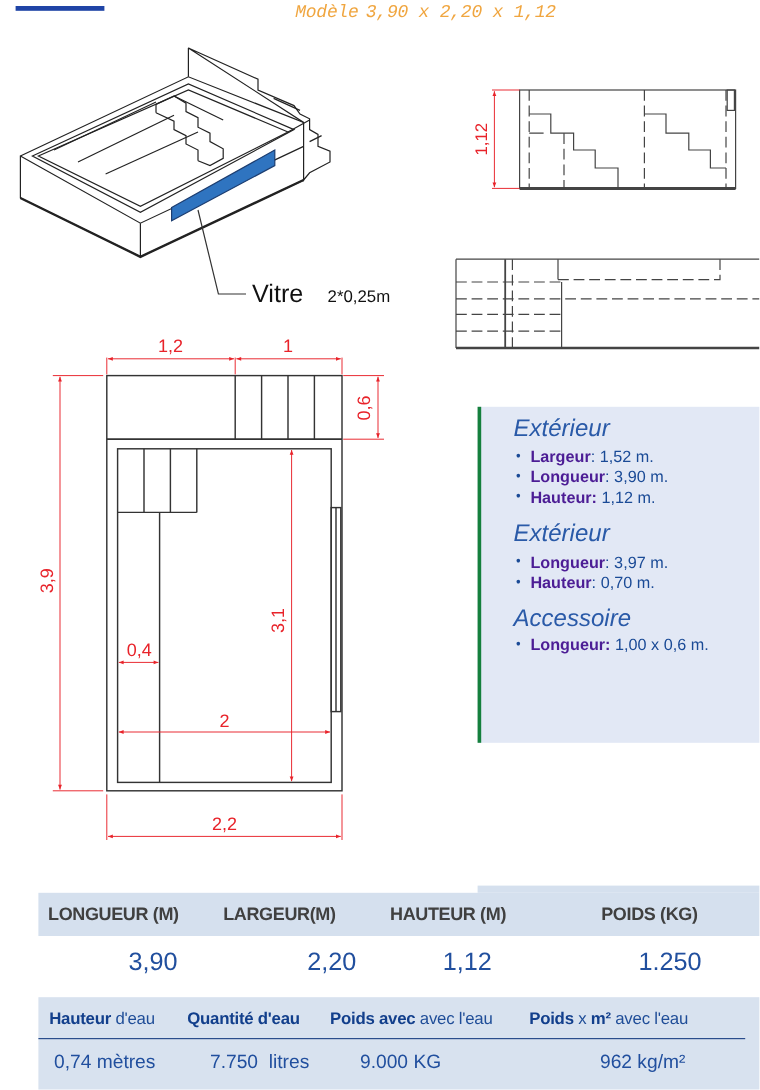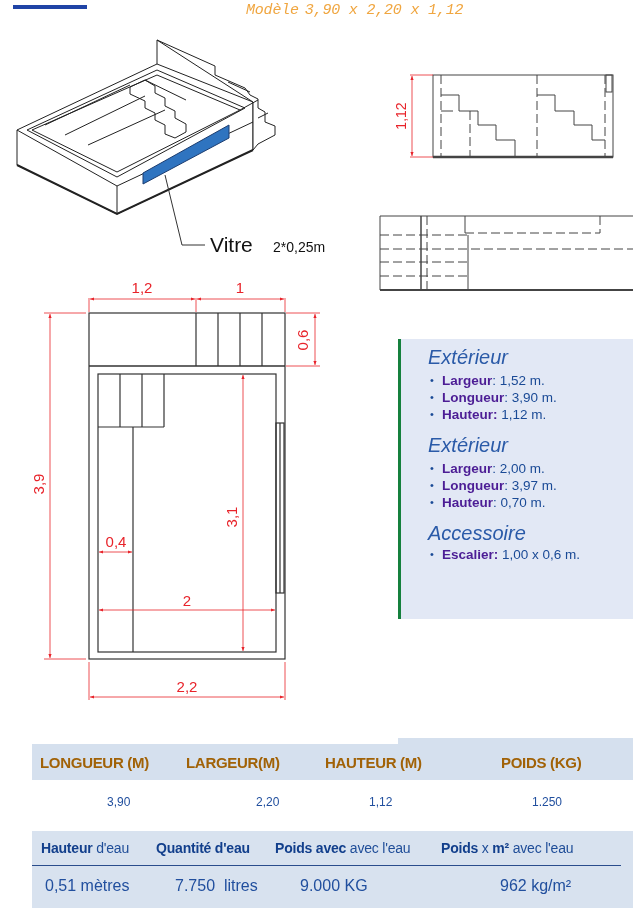--- a/index.html
+++ b/index.html
@@ -10,23 +10,23 @@
   svg.draw { position:absolute; left:0; top:0; }
   .info-box { position:absolute; left:398px; top:339px; width:235px; height:280px; background:#e2e8f5; border-left:3px solid #15803d; box-sizing:border-box; padding:6px 0 0 27px; color:#14418f; }
   .info-box .section-title { font-size:20px; font-style:italic; color:#2a5aa8; margin:0; line-height:24px; font-weight:normal; }
   .info-box ul { list-style:none; margin:3px 0 10px 0; padding:0 0 0 2px; }
   .info-box li { font-size:13.5px; line-height:17px; color:#1a4a96; position:relative; padding-left:12px; }
   .info-box li::before { content:"•"; position:absolute; left:0; top:0; font-size:11px; }
   .info-box li b { font-weight:bold; color:#4c1d95; }
   .table1 { position:absolute; left:32px; top:744px; width:601px; }
   .t1-head { display:flex; background:#d5e0ee; height:36px; align-items:center; position:relative; }
   .t1-head-bump { position:absolute; left:366px; top:-6px; width:235px; height:6px; background:#d5e0ee; }
-  .t1-head span { font-weight:bold; font-size:15px; color:#a16207; letter-spacing:-0.3px; }
+  .t1-head span { font-weight:bold; font-size:15px; color:#404040; letter-spacing:-0.3px; }
   .t1-row { height:44px; display:flex; align-items:center; }
-  .t1-row span { font-size:12px; color:#214f9e; }
+  .t1-row span { font-size:21px; color:#214f9e; }
   .table2 { position:absolute; left:32px; top:831px; width:601px; height:97px; background:#d8e2ef; }
   .t2-head { position:absolute; top:0; left:0; right:0; height:34px; display:flex; align-items:center; border-bottom:1.5px solid #2a4d8c; margin-right:12px; }
   .t2-head span { font-size:14px; color:#1f4d98; letter-spacing:-0.2px; }
   .t2-head b { color:#123f8c; }
   .t2-row { position:absolute; top:36px; left:0; right:0; height:38px; display:flex; align-items:center; }
   .t2-row span { font-size:16px; color:#214f9e; }
   .abs { position:absolute; white-space:nowrap; }
 </style>
 </head>
 <body>
@@ -155,27 +155,26 @@
 
 <div class="info-box">
   <h3 class="section-title">Extérieur</h3>
   <ul>
     <li><b>Largeur</b><span>: </span><span>1,52 m.</span></li>
     <li><b>Longueur</b><span>: </span><span>3,90 m.</span></li>
     <li><b>Hauteur:</b><span> </span><span>1,12 m.</span></li>
   </ul>
   <h3 class="section-title">Extérieur</h3>
   <ul>
-    <li><b>Largeur</b><span>: </span><span>2,00 m.</span></li>
     <li><b>Longueur</b><span>: </span><span>3,97 m.</span></li>
     <li><b>Hauteur</b><span>: </span><span>0,70 m.</span></li>
   </ul>
   <h3 class="section-title">Accessoire</h3>
   <ul style="margin-top:1px">
-    <li><b>Escalier:</b><span> </span><span>1,00 x 0,6 m.</span></li>
+    <li><b>Longueur:</b><span> </span><span>1,00 x 0,6 m.</span></li>
   </ul>
 </div>
 
 <div class="table1">
   <div class="t1-head">
     <div class="t1-head-bump"></div>
     <span class="abs" style="left:8px">LONGUEUR  (M)</span>
     <span class="abs" style="left:154px">LARGEUR(M)</span>
     <span class="abs" style="left:293px">HAUTEUR (M)</span>
     <span class="abs" style="left:469px">POIDS (KG)</span>
@@ -189,18 +188,18 @@
 </div>
 
 <div class="table2">
   <div class="t2-head">
     <span class="abs" style="left:9px"><b>Hauteur</b><span> d'eau</span></span>
     <span class="abs" style="left:124px"><b>Quantité d'eau</b></span>
     <span class="abs" style="left:243px"><b>Poids avec</b><span> avec l'eau</span></span>
     <span class="abs" style="left:409px"><b>Poids</b><span> x </span><b>m²</b><span> avec l'eau</span></span>
   </div>
   <div class="t2-row">
-    <span class="abs" style="left:13px">0,51 mètres</span>
+    <span class="abs" style="left:13px">0,74 mètres</span>
     <span class="abs" style="left:143px; white-space:pre">7.750  litres</span>
     <span class="abs" style="left:268px">9.000 KG</span>
     <span class="abs" style="left:468px">962 kg/m²</span>
   </div>
 </div>
 
 </body></html>

